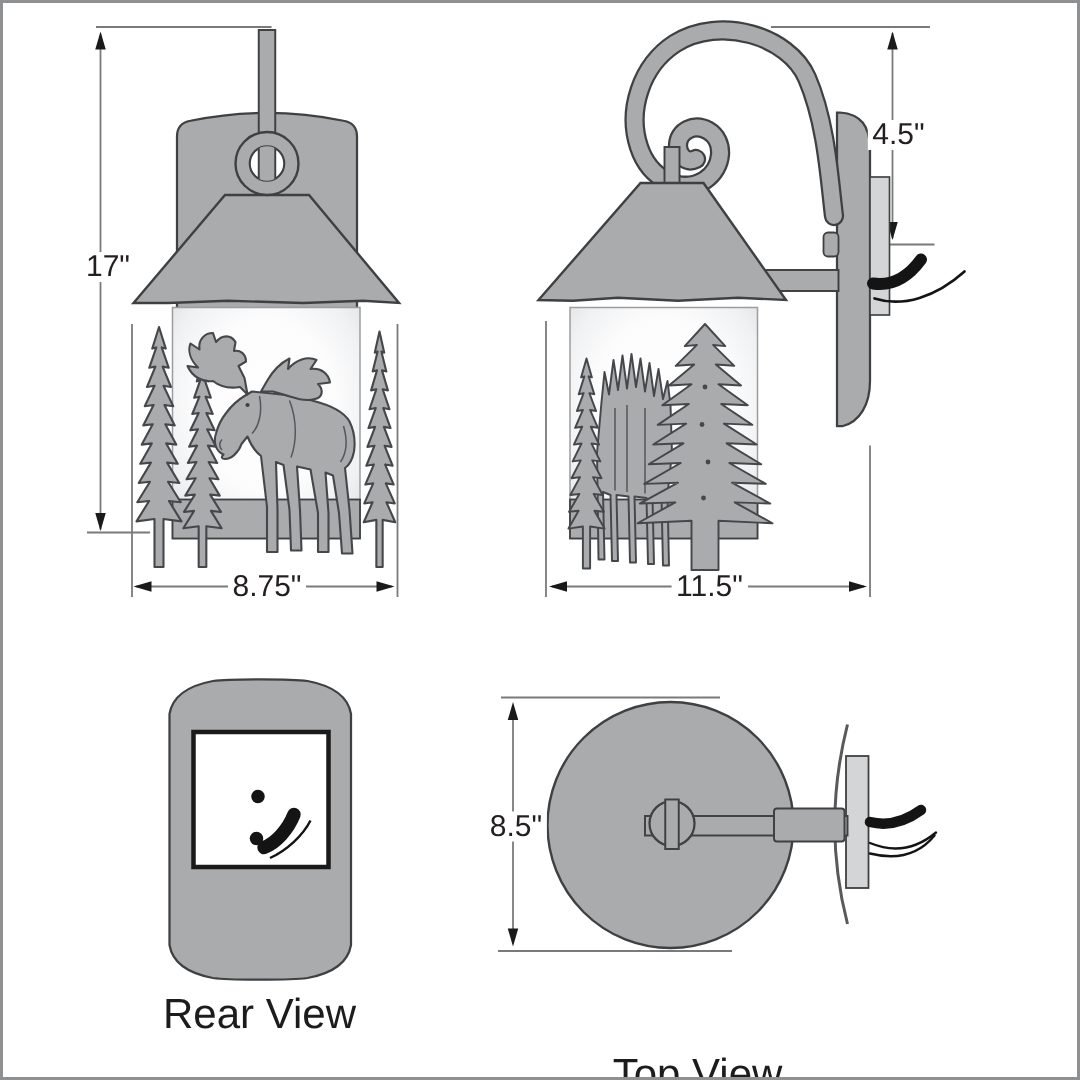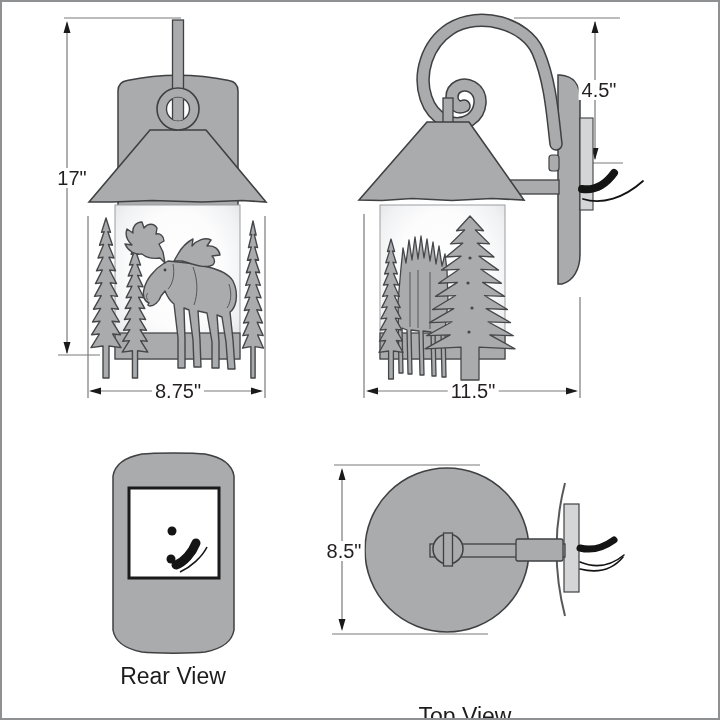--- a/index.html
+++ b/index.html
@@ -9,21 +9,21 @@
     font-family:"Liberation Sans", sans-serif;
   }
   .art{position:absolute;left:0;top:0;}
   .dim-label{
     position:absolute;transform:translate(-50%,-50%);
     font-size:20px;color:#231f20;background:#ffffff;padding:0 3px;
     white-space:nowrap;line-height:1;letter-spacing:0px;
   }
   .caption{
     position:absolute;transform:translate(-50%,-50%);
-    font-size:23px;color:#1c1c1c;background:transparent;padding:0 2px;
+    font-size:28px;color:#1c1c1c;background:transparent;padding:0 2px;
     white-space:nowrap;line-height:1;
   }
 </style>
 </head>
 <body>
 
 <div class="page">
 
 <svg class="art" width="720" height="720" viewBox="0 0 720 720">
   <defs>

